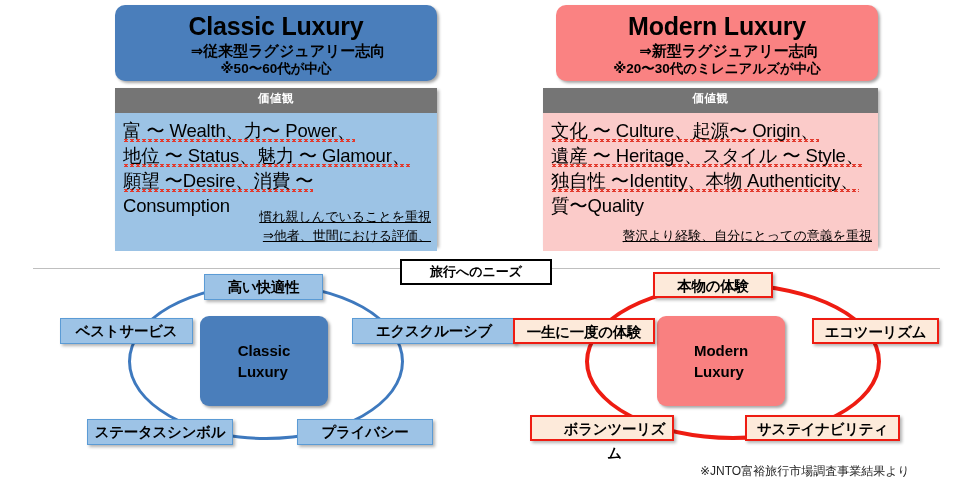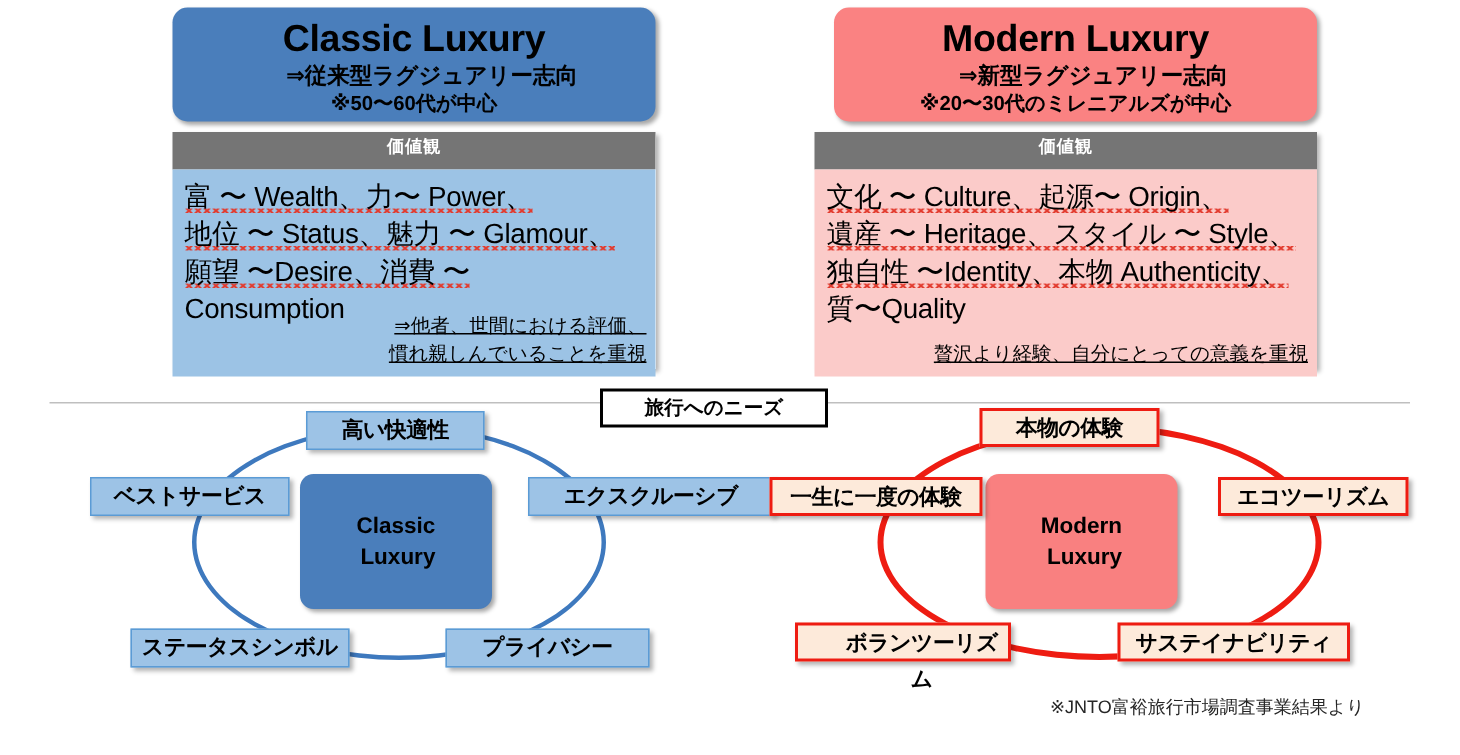--- a/index.html
+++ b/index.html
@@ -146,21 +146,21 @@
     left: 585px;
     top: 283px;
     width: 296px;
     height: 157px;
     border: 4px solid #EE1C12;
   }
 
   .core {
     position: absolute;
     border-radius: 9px;
-    text-align: right;
+    text-align: left;
     font-size: 15px;
     font-weight: bold;
     line-height: 21px;
     box-shadow: 2px 2px 3px rgba(0,0,0,0.35);
     display: flex;
     align-items: center;
     justify-content: center;
   }
   #core-classic { left: 200px; top: 316px; width: 128px; height: 90px; background: #4A7EBB; }
   #core-modern  { left: 657px; top: 316px; width: 128px; height: 90px; background: #F98080; }
@@ -229,22 +229,22 @@
   <div class="panel" id="panel-classic">
     <div class="bar">価値観</div>
     <div class="body">
       <div class="terms">
         <div><span class="sq">富 〜 Wealth、力〜 Power、</span></div>
         <div><span class="sq">地位 〜 Status、魅力 〜 Glamour、</span></div>
         <div><span class="sq">願望 〜Desire、消費 〜</span></div>
         <div><span>Consumption</span></div>
       </div>
       <div class="note">
+        <div><span>慣れ親しんでいることを重視</span></div>
         <div><span>⇒他者、世間における評価、</span></div>
-        <div><span>慣れ親しんでいることを重視</span></div>
       </div>
     </div>
   </div>
 
   <div class="panel" id="panel-modern">
     <div class="bar">価値観</div>
     <div class="body">
       <div class="terms">
         <div><span class="sq">文化 〜 Culture、起源〜 Origin、</span></div>
         <div><span class="sq">遺産 〜 Heritage、スタイル 〜 Style、</span></div>

